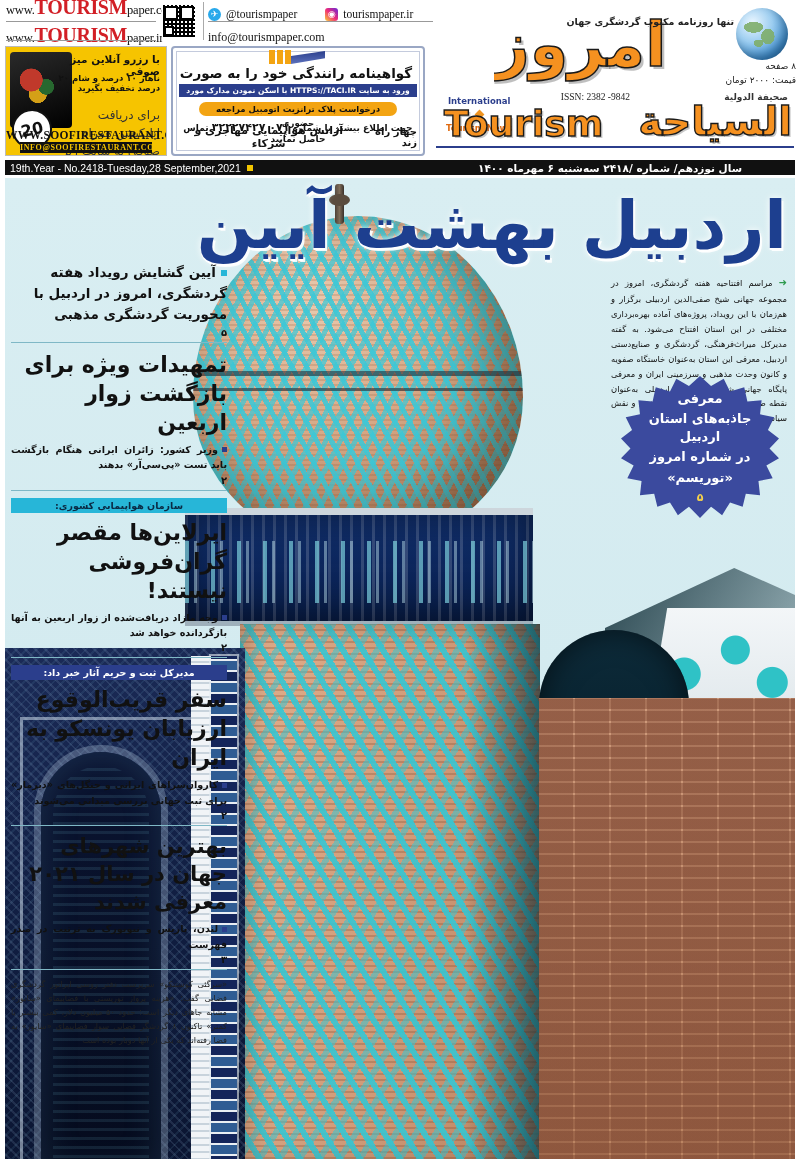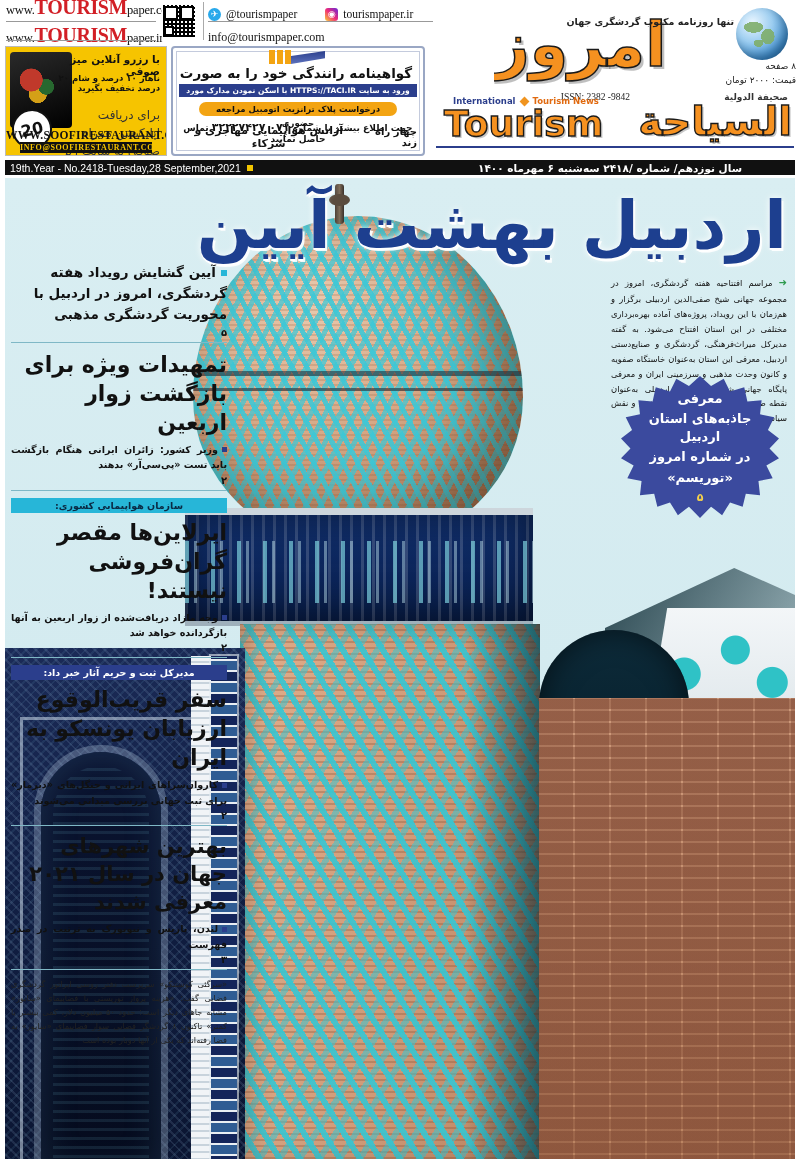--- a/index.html
+++ b/index.html
@@ -71,22 +71,22 @@
   .logo-ar{ position:absolute; right:8px; top:98px; width:180px; height:46px;
             font-family:"DejaVu Sans",sans-serif; font-weight:bold; font-size:40px;
             color:#f59120; -webkit-text-stroke:1.4px #1a1a1a;
             text-shadow:2px 2px 0 rgba(0,0,0,.22); line-height:46px; text-align:right;
             white-space:nowrap; }
   .logo-ar-sub{ position:absolute; right:12px; top:92px; font-size:9px; color:#333; font-weight:bold;}
   .logo-en{ position:absolute; left:14px; top:104px; width:175px; height:40px;
             font-family:"DejaVu Sans",sans-serif; font-weight:bold; font-size:36px;
             color:#f59120; -webkit-text-stroke:1.4px #1a1a1a;
             text-shadow:2px 2px 0 rgba(0,0,0,.22); line-height:40px; direction:ltr; }
-  .logo-en-sub{ position:absolute; left:23px; top:96px; direction:ltr; display:flex;
-                align-items:center; gap:5px; font-size:8.5px; font-weight:bold; }
+  .logo-en-sub{ position:absolute; left:16px; top:96px; direction:ltr; display:flex;
+                align-items:center; gap:5px; font-size:8.5px; font-weight:bold;flex-direction:column; }
   .lbl-intl{ color:#2b3e8c; } .lbl-news{ color:#e06a10; }
   .dia{ width:7px; height:7px; background:#f0941f; transform:rotate(45deg); }
   .mast-rule{ position:absolute; right:6px; left:6px; top:146px; height:2px; background:#2b3e8c; }
 
   
   .ad-left{ position:absolute; left:5px; top:46px; width:162px; height:110px;
             border:1px solid #bbb; background:#f6c400; overflow:hidden; }
   .ad-l-photo{ position:absolute; left:4px; top:5px; width:62px; height:76px;
                background:linear-gradient(160deg,#2a2a2a,#111 60%,#000);
                border-radius:4px; }

